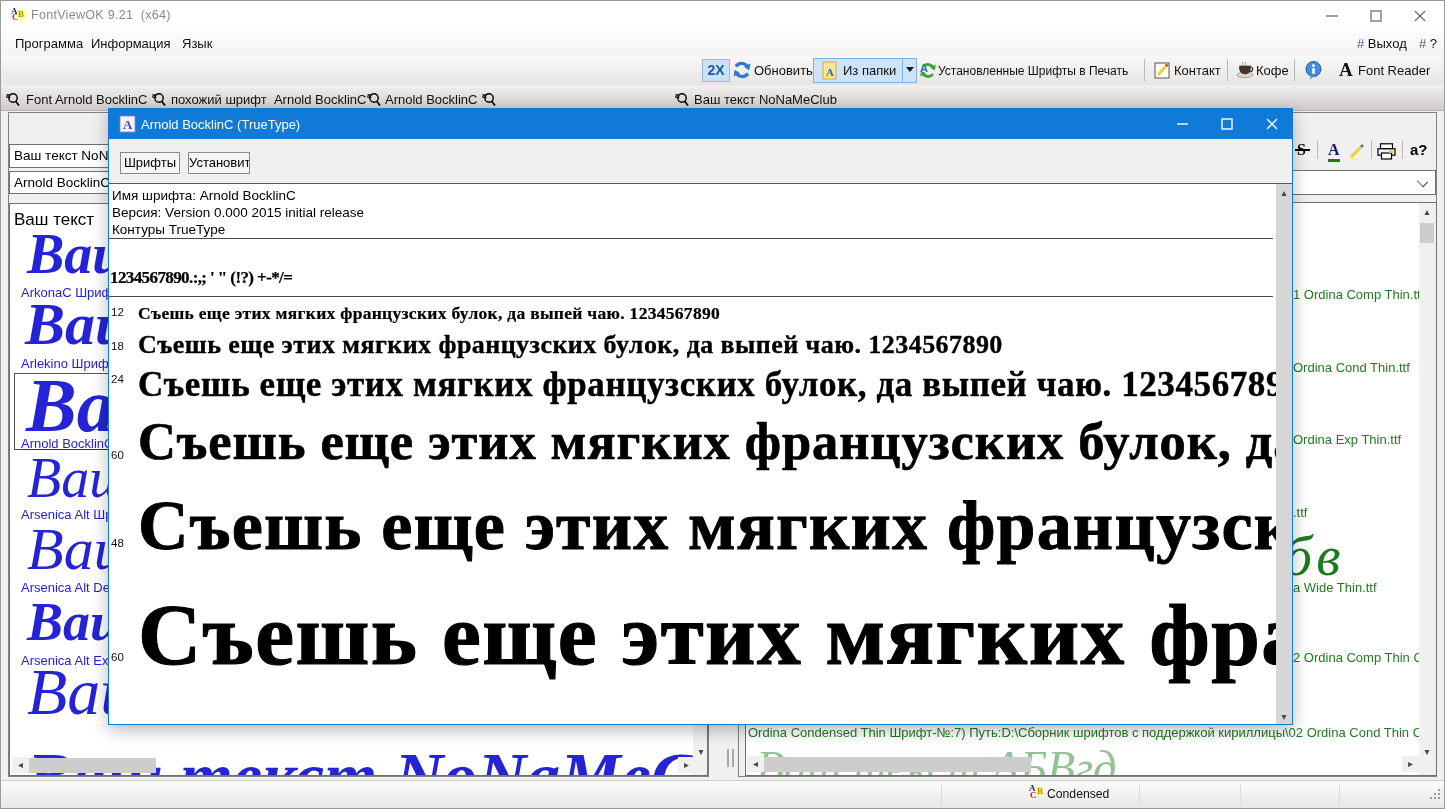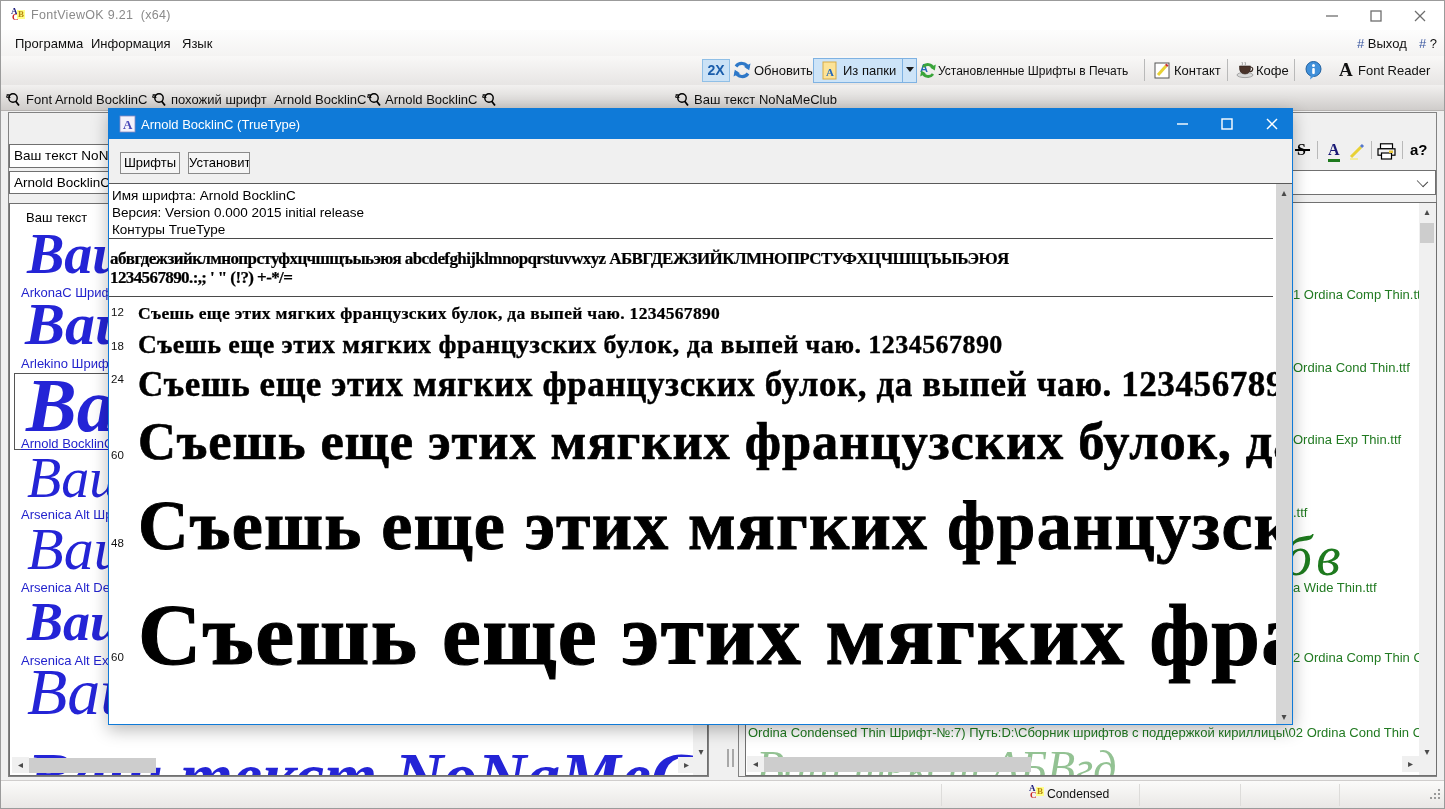--- a/index.html
+++ b/index.html
@@ -163,21 +163,21 @@
 </div>
 
 <div class="panelborder" style="left:8px; top:112px; width:701px; height:665px;"></div>
 <div class="whitebox" style="left:9px; top:144px; width:698px; height:24px;">
     <span class="abs" style="left:4px; top:3px; font-size:13.5px;">Ваш текст NoNaMeClub</span>
   </div>
 <div class="whitebox" style="left:9px; top:171px; width:698px; height:23px;">
     <span class="abs" style="left:4px; top:3px; font-size:13.5px;">Arnold BocklinC</span>
   </div>
 <div id="leftlist">
-  <span class="abs" style="left:16px; top:6px; font-size:13px;">Ваш текст</span>
+  <span class="abs" style="left:4px; top:6px; font-size:17px;">Ваш текст</span>
   <div class="bluesample" style="left:17px; top:22px; font-size:56px; font-weight:bold;">Ваш текст NoNaMeClub</div>
   <div class="bluename" style="left:11px; top:81px;">ArkonaC Шрифт-№:478) Путь:D:\Сборник шрифтов с поддержкой кириллицы\ArkonaC.ttf</div>
   <div class="bluesample" style="left:15px; top:90px; font-size:60px; font-weight:bold;">Ваш текст NoNaMeClub</div>
   <div class="bluename" style="left:11px; top:152px;">Arlekino Шрифт-№:479) Путь:D:\Сборник шрифтов с поддержкой кириллицы\Arlekino.ttf</div>
   <div class="abs" style="left:4px; top:169px; width:660px; height:77px; border:1px solid #555;"></div>
   <div class="bluesample" style="left:16px; top:163px; font-size:76px; font-weight:bold;">Ваш текст NoNaMeClub</div>
   <div class="bluename" style="left:11px; top:232px; text-decoration:underline;">Arnold BocklinC Шрифт-№:482) Путь:D:\Сборник шрифтов с поддержкой кириллицы\Arnold BocklinC.ttf</div>
   <div class="bluesample" style="left:17px; top:246px; font-size:56px;">Ваш текст NoNaMeClub</div>
   <div class="bluename" style="left:11px; top:303px;">Arsenica Alt Шрифт-№:484) Путь:D:\Сборник шрифтов с поддержкой кириллицы\Arsenica-Alt.ttf</div>
   <div class="bluesample" style="left:17px; top:315px; font-size:60px;">Ваш текст NoNaMeClub</div>
@@ -281,21 +281,20 @@
   </div>
   <div id="dlgtb">
     <span class="dlgbtn" style="left:11px; width:60px;">Шрифты</span>
     <span class="dlgbtn" style="left:79px; width:62px;">Установить</span>
   </div>
   <div id="dlgcontent">
     <span class="info" style="top:4px;">Имя шрифта: Arnold BocklinC</span>
     <span class="info" style="top:21px;">Версия: Version 0.000 2015 initial release</span>
     <span class="info" style="top:38px;">Контуры TrueType</span>
     <div class="hr" style="top:54px; width:1164px;"></div>
-    <div class="sample" id="alpha1" style="left:1px; top:66px; font-size:17px; letter-spacing:-0.6px;">абвгдежзийклмнопрстуфхцчшщъыьэюя abcdefghijklmnopqrstuvwxyz АБВГДЕЖЗИЙКЛМНОПРСТУФХЦЧШЩЪЫЬЭЮЯ</div>
     <div class="sample" id="alpha2" style="left:1px; top:85px; font-size:17px; letter-spacing:-0.6px;">1234567890.:,; ' " (!?) +-*/=</div>
     <div class="hr" style="top:112px; width:1164px;"></div>
     <span class="szlabel" style="top:123px;">12</span>
     <div class="sample r12" style="left:29px; top:121px; font-size:17.5px;">Съешь еще этих мягких французских булок, да выпей чаю. 1234567890</div>
     <span class="szlabel" style="top:157px;">18</span>
     <div class="sample r18" style="left:29px; top:148px; font-size:26px;">Съешь еще этих мягких французских булок, да выпей чаю. 1234567890</div>
     <span class="szlabel" style="top:190px;">24</span>
     <div class="sample r24" style="left:29px; top:183px; font-size:35px;">Съешь еще этих мягких французских булок, да выпей чаю. 1234567890</div>
     <span class="szlabel" style="top:266px;">60</span>
     <div class="sample r36" style="left:29px; top:231px; font-size:52.5px;">Съешь еще этих мягких французских булок, да выпей чаю. 1234567890</div>

